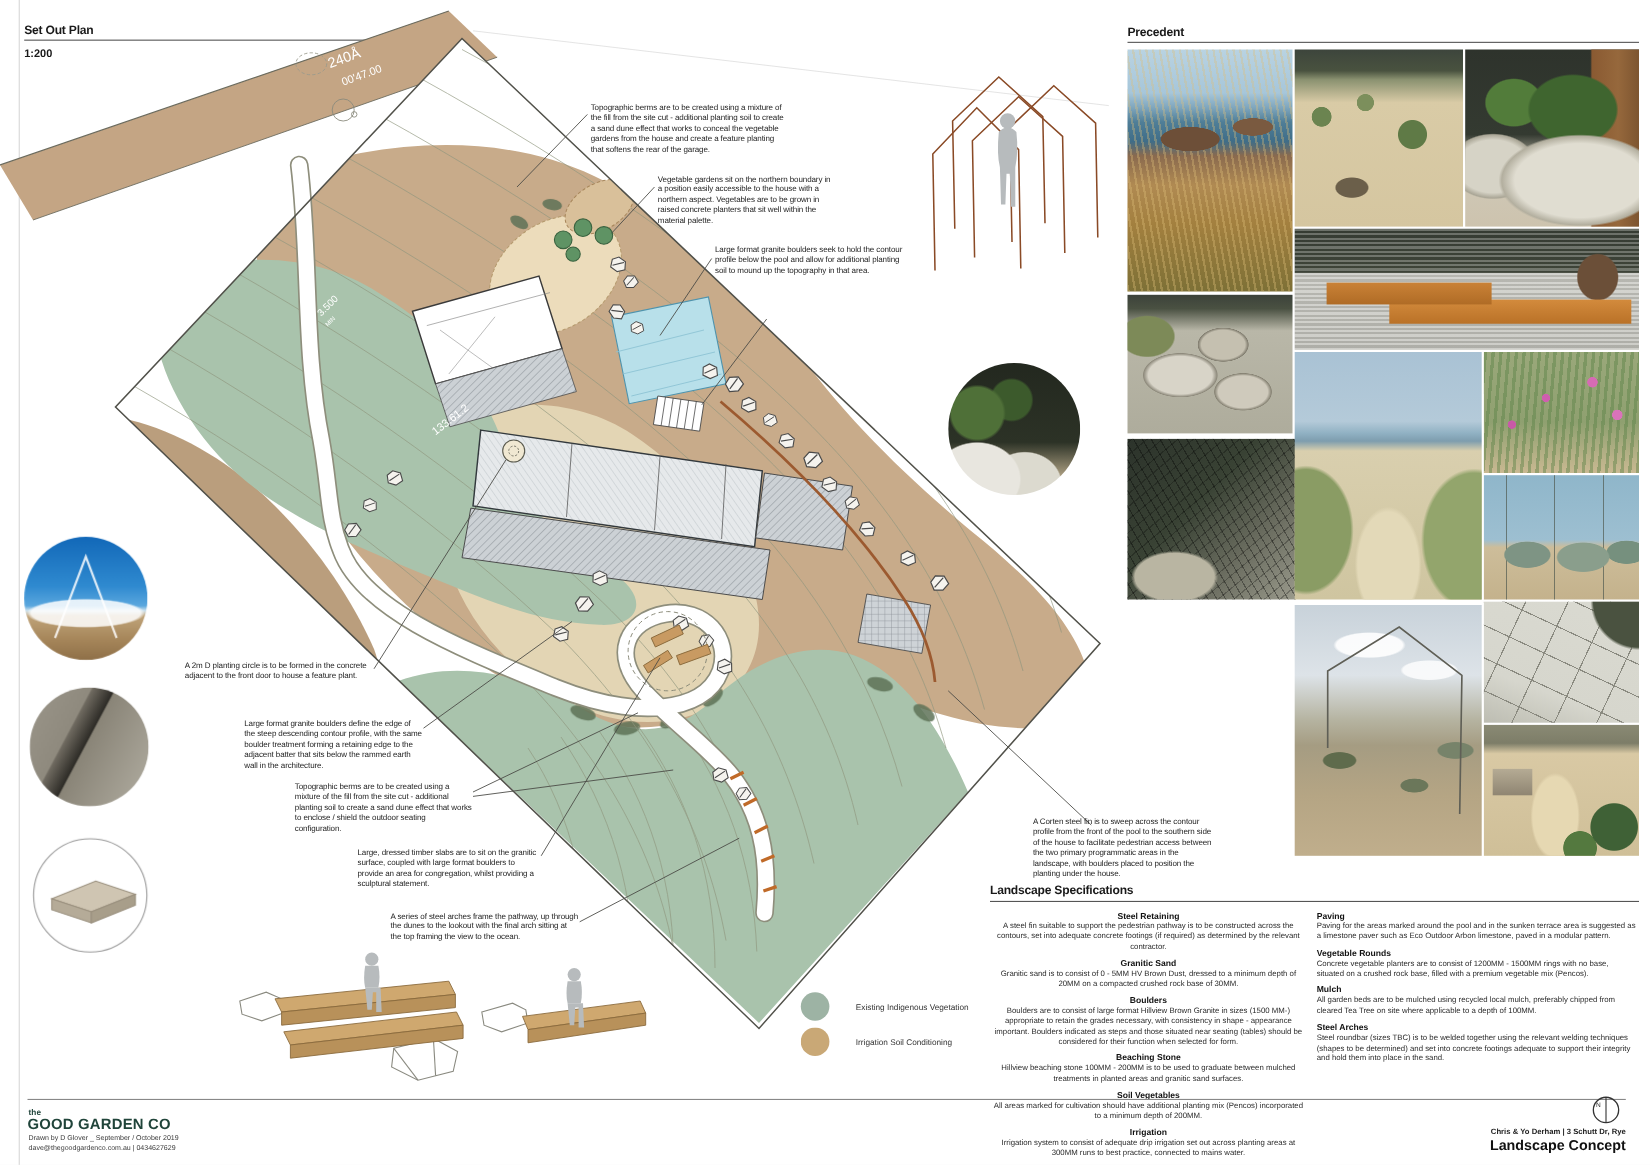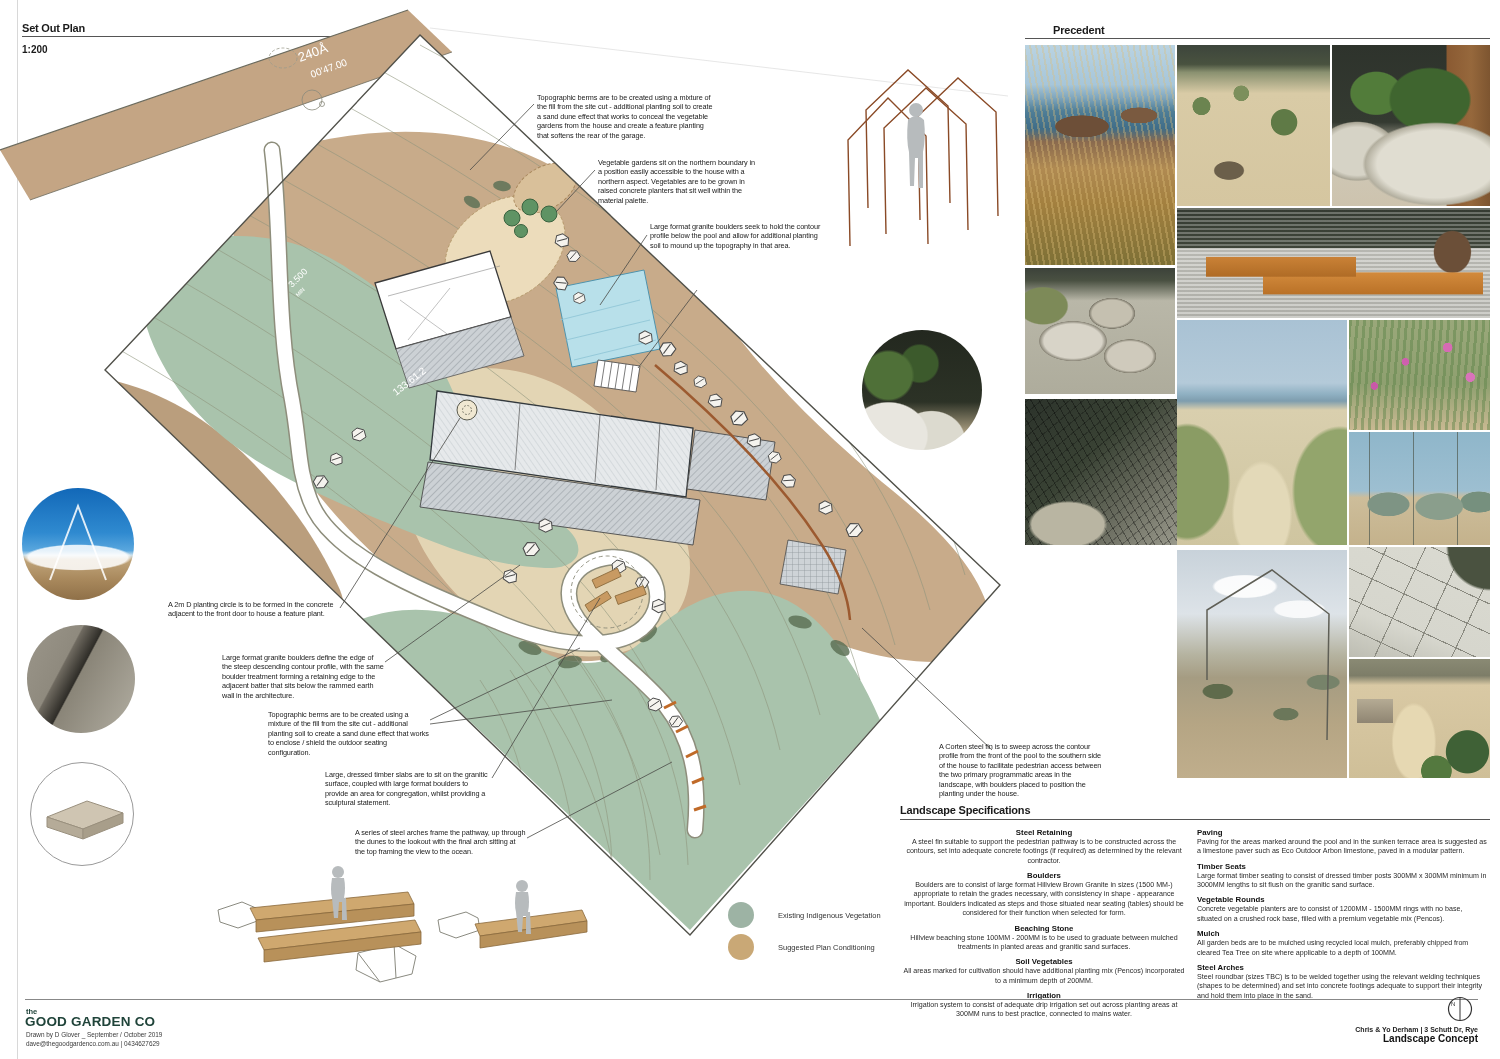--- a/index.html
+++ b/index.html
@@ -125,21 +125,21 @@
   .sc-right{left:1197px;top:828px;width:291px;}
   .spec-item h4{margin:0;font-size:7.8px;font-weight:bold;color:#111;}
   .spec-item p{margin:1px 0 0 0;font-size:7.1px;line-height:1.32;color:#2a2a2a;}
   
   .logo-the{position:absolute;left:26px;top:1007px;font-size:7.5px;font-weight:bold;color:#20443a;}
   .logo-name{position:absolute;left:25px;top:1014px;font-size:13.5px;font-weight:bold;letter-spacing:0.2px;color:#20443a;}
   .credit1{position:absolute;left:26px;top:1031px;font-size:6.4px;color:#3a3a3a;}
   .credit2{position:absolute;left:26px;top:1040px;font-size:6.4px;color:#3a3a3a;}
   .client-block{position:absolute;left:1178px;top:1026px;width:300px;text-align:right;}
   .client-line{font-size:7px;color:#222;font-weight:bold;}
-  .doc-title{font-size:10px;color:#111;font-weight:bold;}
+  .doc-title{font-size:13px;color:#111;font-weight:bold;}
   .north{position:absolute;left:1438px;top:995px;}
   svg text{font-family:"Liberation Sans",sans-serif;}
 </style>
 </head>
 <body>
 
 <div class="sheet">
   <div class="edge-line"></div>
 
   <div class="h-title" style="left:22px;top:22px;">Set Out Plan</div>
@@ -346,21 +346,21 @@
   <div class="ann a8">Large, dressed timber slabs are to sit on the granitic surface, coupled with large format boulders to provide an area for congregation, whilst providing a sculptural statement.</div>
   <div class="ann a9">A series of steel arches frame the pathway, up through the dunes to the lookout with the final arch sitting at the top framing the view to the ocean.</div>
   <div class="ann a10">A Corten steel fin is to sweep across the contour profile from the front of the pool to the southern side of the house to facilitate pedestrian access between the two primary programmatic areas in the landscape, with boulders placed to position the planting under the house.</div>
 
   <div class="legend-row lg1">
     <span class="sw sw-green"></span>
     <span>Existing Indigenous Vegetation</span>
   </div>
   <div class="legend-row lg2">
     <span class="sw sw-tan"></span>
-    <span>Suggested Plan Conditioning</span>
+    <span>Irrigation Soil Conditioning</span>
   </div>
 
   <div class="inset in1">
     <svg width="112" height="112">
         <polyline points="28,92 56,18 84,92" fill="none" stroke="rgba(255,255,255,0.85)" stroke-width="2"></polyline>
       </svg>
   </div>
   <div class="inset in2"></div>
   <div class="inset in3">
     <svg width="104" height="104">
@@ -407,21 +407,21 @@
         <path d="M-6 26 L-4 46 L0 46 L1 30 L4 30 L4 48 L9 48 L8 26 Z"></path>
       </g>
       <g transform="translate(332,28)">
         <circle cx="0" cy="0" r="6"></circle>
         <path d="M-6 6 Q-8 18 -6 26 L6 26 Q8 16 6 6 Z"></path>
         <path d="M-6 26 L-4 46 L0 46 L1 30 L4 30 L4 48 L9 48 L8 26 Z"></path>
       </g>
     </g>
   </svg>
 
-  <div class="h-title" style="left:1053px;top:24px;">Precedent</div>
+  <div class="h-title" style="left:1025px;top:24px;">Precedent</div>
   <div class="rule" style="left:1025px;top:38px;width:465px;"></div>
   <div class="ph t1"></div>
   <div class="ph t2"></div>
   <div class="ph t3"></div>
   <div class="ph t4"></div>
   <div class="ph t5"></div>
   <div class="ph t6"></div>
   <div class="ph t7"></div>
   <div class="ph t8"></div>
   <div class="ph t9"></div>
@@ -434,44 +434,44 @@
   <div class="ph t12"></div>
 
   <div class="h-title" style="left:900px;top:804px;">Landscape Specifications</div>
   <div class="rule" style="left:900px;top:819px;width:590px;"></div>
   <div class="spec-col sc-left">
     <div class="spec-item">
         <h4>Steel Retaining</h4>
         <p>A steel fin suitable to support the pedestrian pathway is to be constructed across the contours, set into adequate concrete footings (if required) as determined by the relevant contractor.</p>
       </div>
     <div class="spec-item">
+        <h4>Granitic Sand</h4>
+        <p>Granitic sand is to consist of 0 - 5MM HV Brown Dust, dressed to a minimum depth of 20MM on a compacted crushed rock base of 30MM.</p>
+      </div>
+    <div class="spec-item">
         <h4>Boulders</h4>
         <p>Boulders are to consist of large format Hillview Brown Granite in sizes (1500 MM-) appropriate to retain the grades necessary, with consistency in shape - appearance important. Boulders indicated as steps and those situated near seating (tables) should be considered for their function when selected for form.</p>
       </div>
     <div class="spec-item">
         <h4>Beaching Stone</h4>
         <p>Hillview beaching stone 100MM - 200MM is to be used to graduate between mulched treatments in planted areas and granitic sand surfaces.</p>
       </div>
     <div class="spec-item">
         <h4>Soil Vegetables</h4>
         <p>All areas marked for cultivation should have additional planting mix (Pencos) incorporated to a minimum depth of 200MM.</p>
       </div>
     <div class="spec-item">
         <h4>Irrigation</h4>
         <p>Irrigation system to consist of adequate drip irrigation set out across planting areas at 300MM runs to best practice, connected to mains water.</p>
       </div>
   </div>
   <div class="spec-col sc-right">
     <div class="spec-item">
         <h4>Paving</h4>
         <p>Paving for the areas marked around the pool and in the sunken terrace area is suggested as a limestone paver such as Eco Outdoor Arbon limestone, paved in a modular pattern.</p>
-      </div>
-    <div class="spec-item">
-        <h4>Timber Seats</h4>
-        <p>Large format timber seating to consist of dressed timber posts 300MM x 300MM minimum in 3000MM lengths to sit flush on the granitic sand surface.</p>
       </div>
     <div class="spec-item">
         <h4>Vegetable Rounds</h4>
         <p>Concrete vegetable planters are to consist of 1200MM - 1500MM rings with no base, situated on a crushed rock base, filled with a premium vegetable mix (Pencos).</p>
       </div>
     <div class="spec-item">
         <h4>Mulch</h4>
         <p>All garden beds are to be mulched using recycled local mulch, preferably chipped from cleared Tea Tree on site where applicable to a depth of 100MM.</p>
       </div>
     <div class="spec-item">

